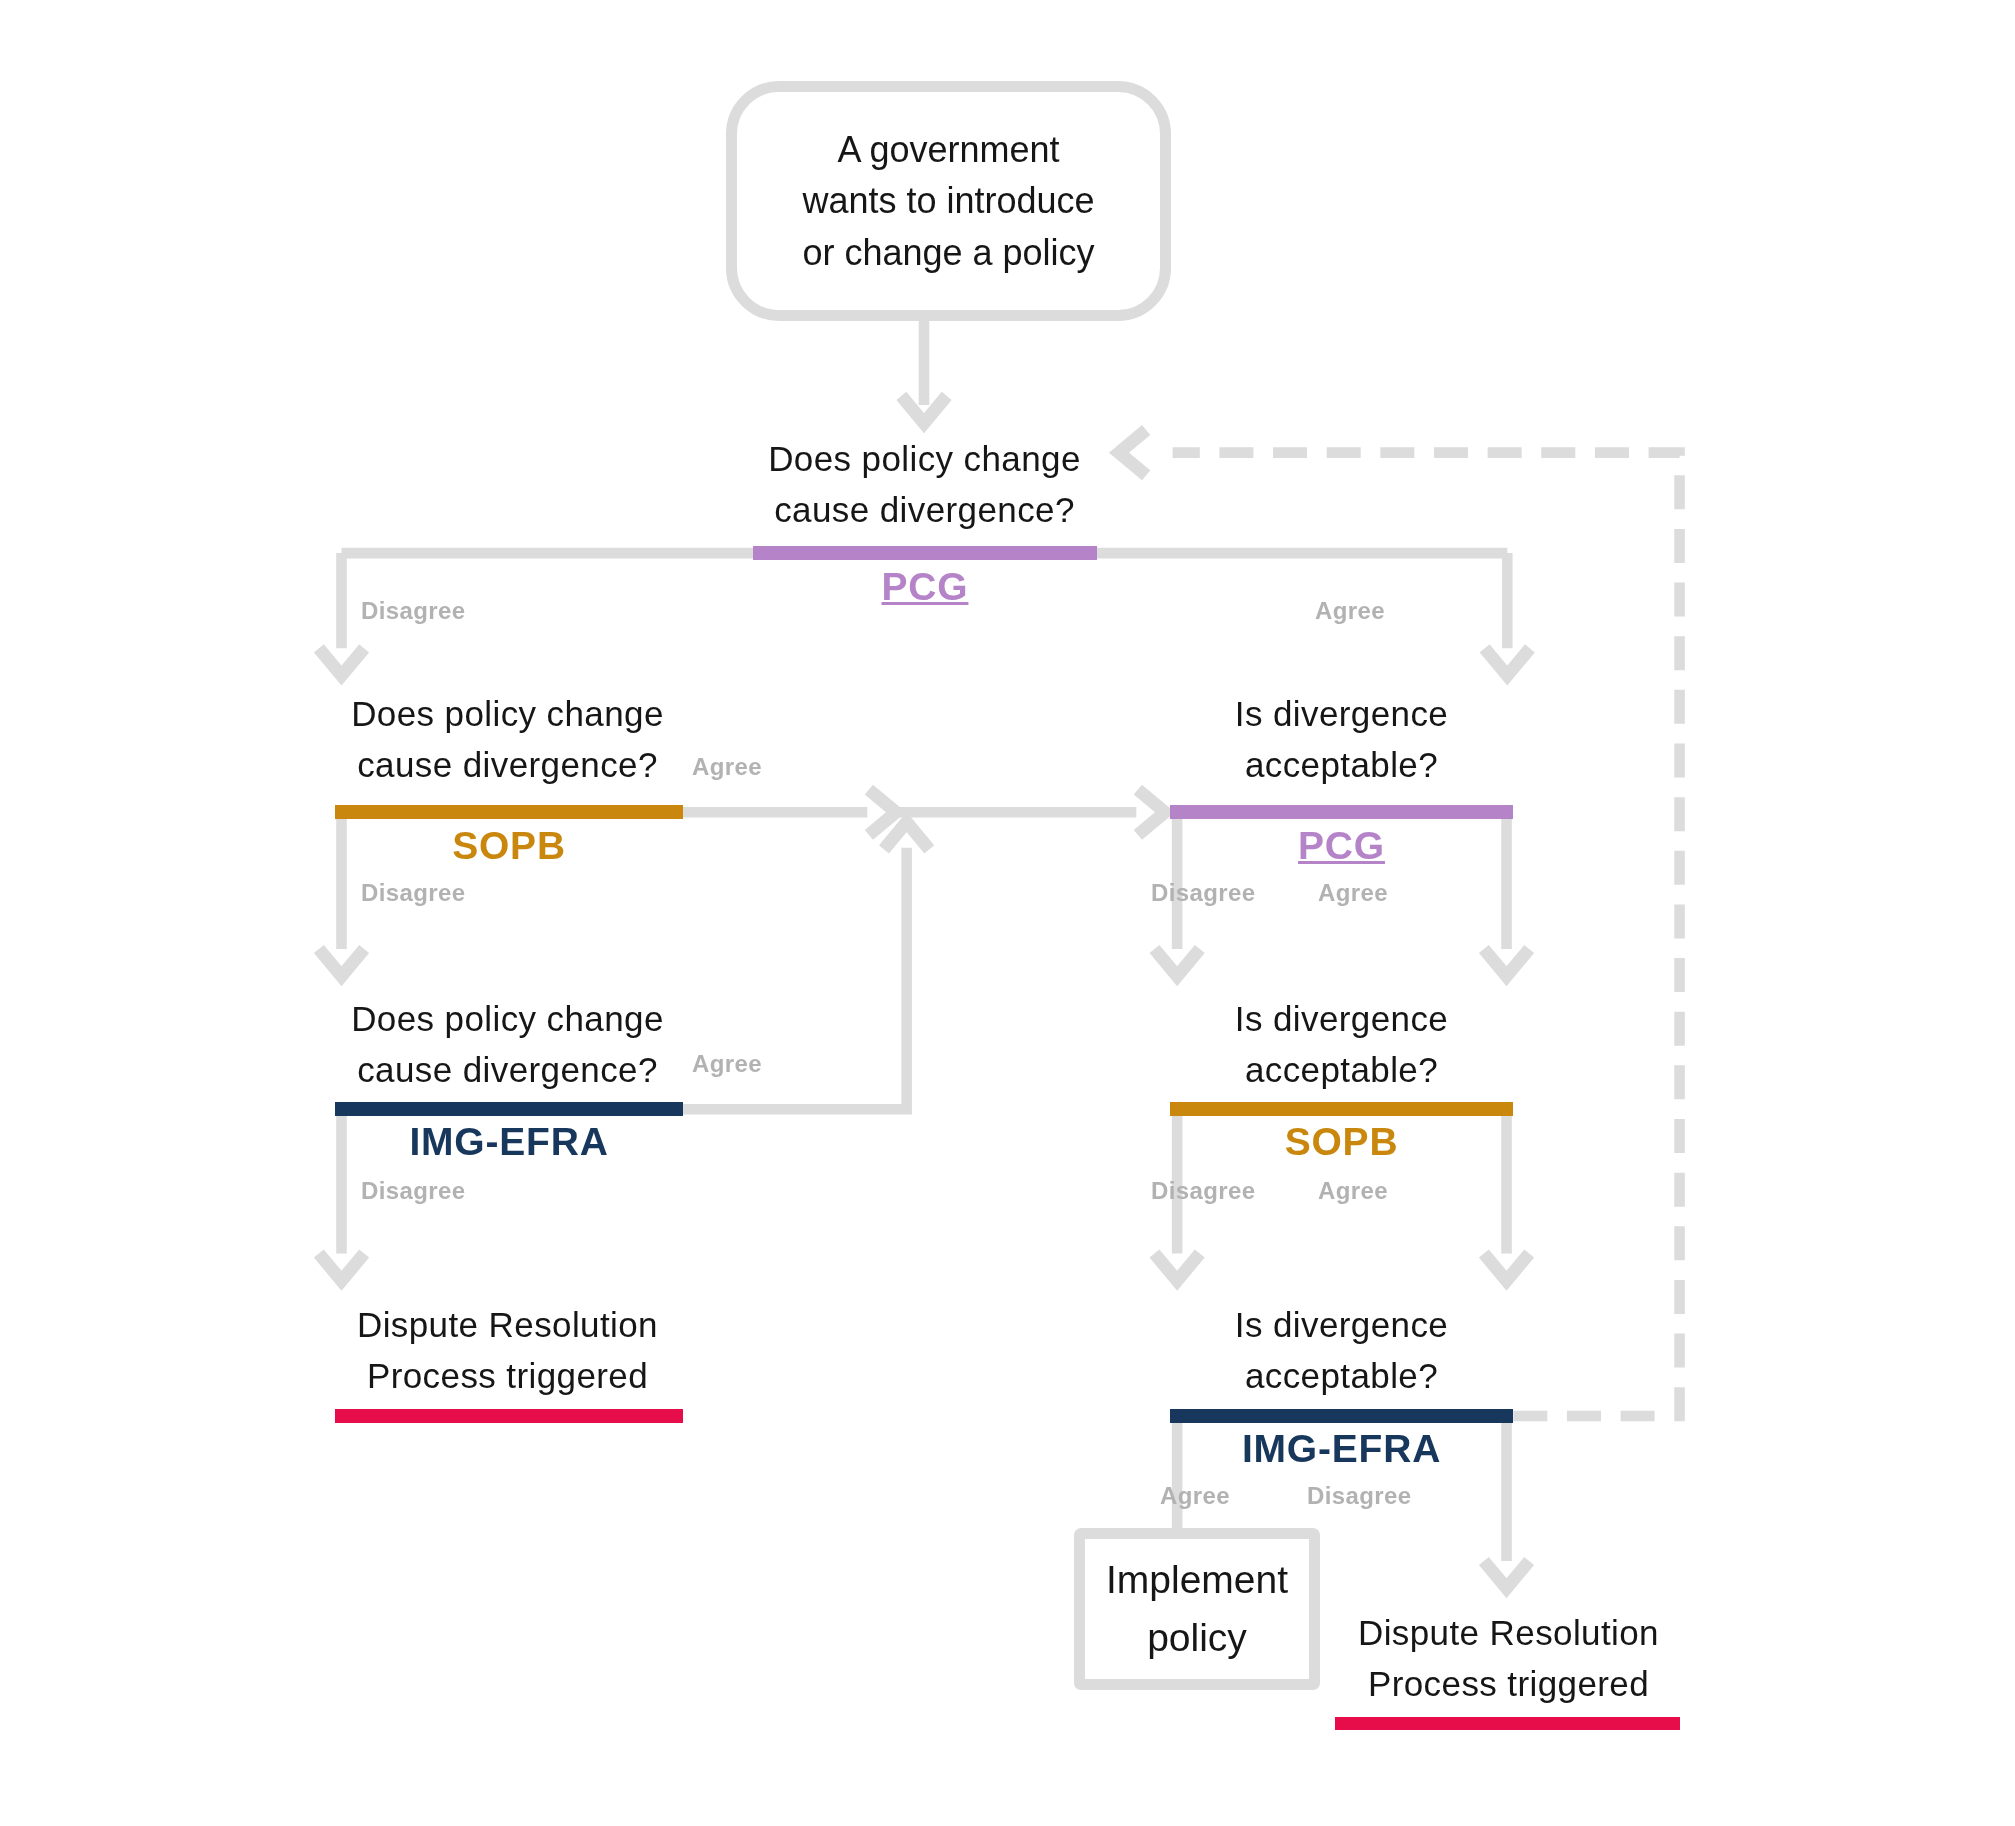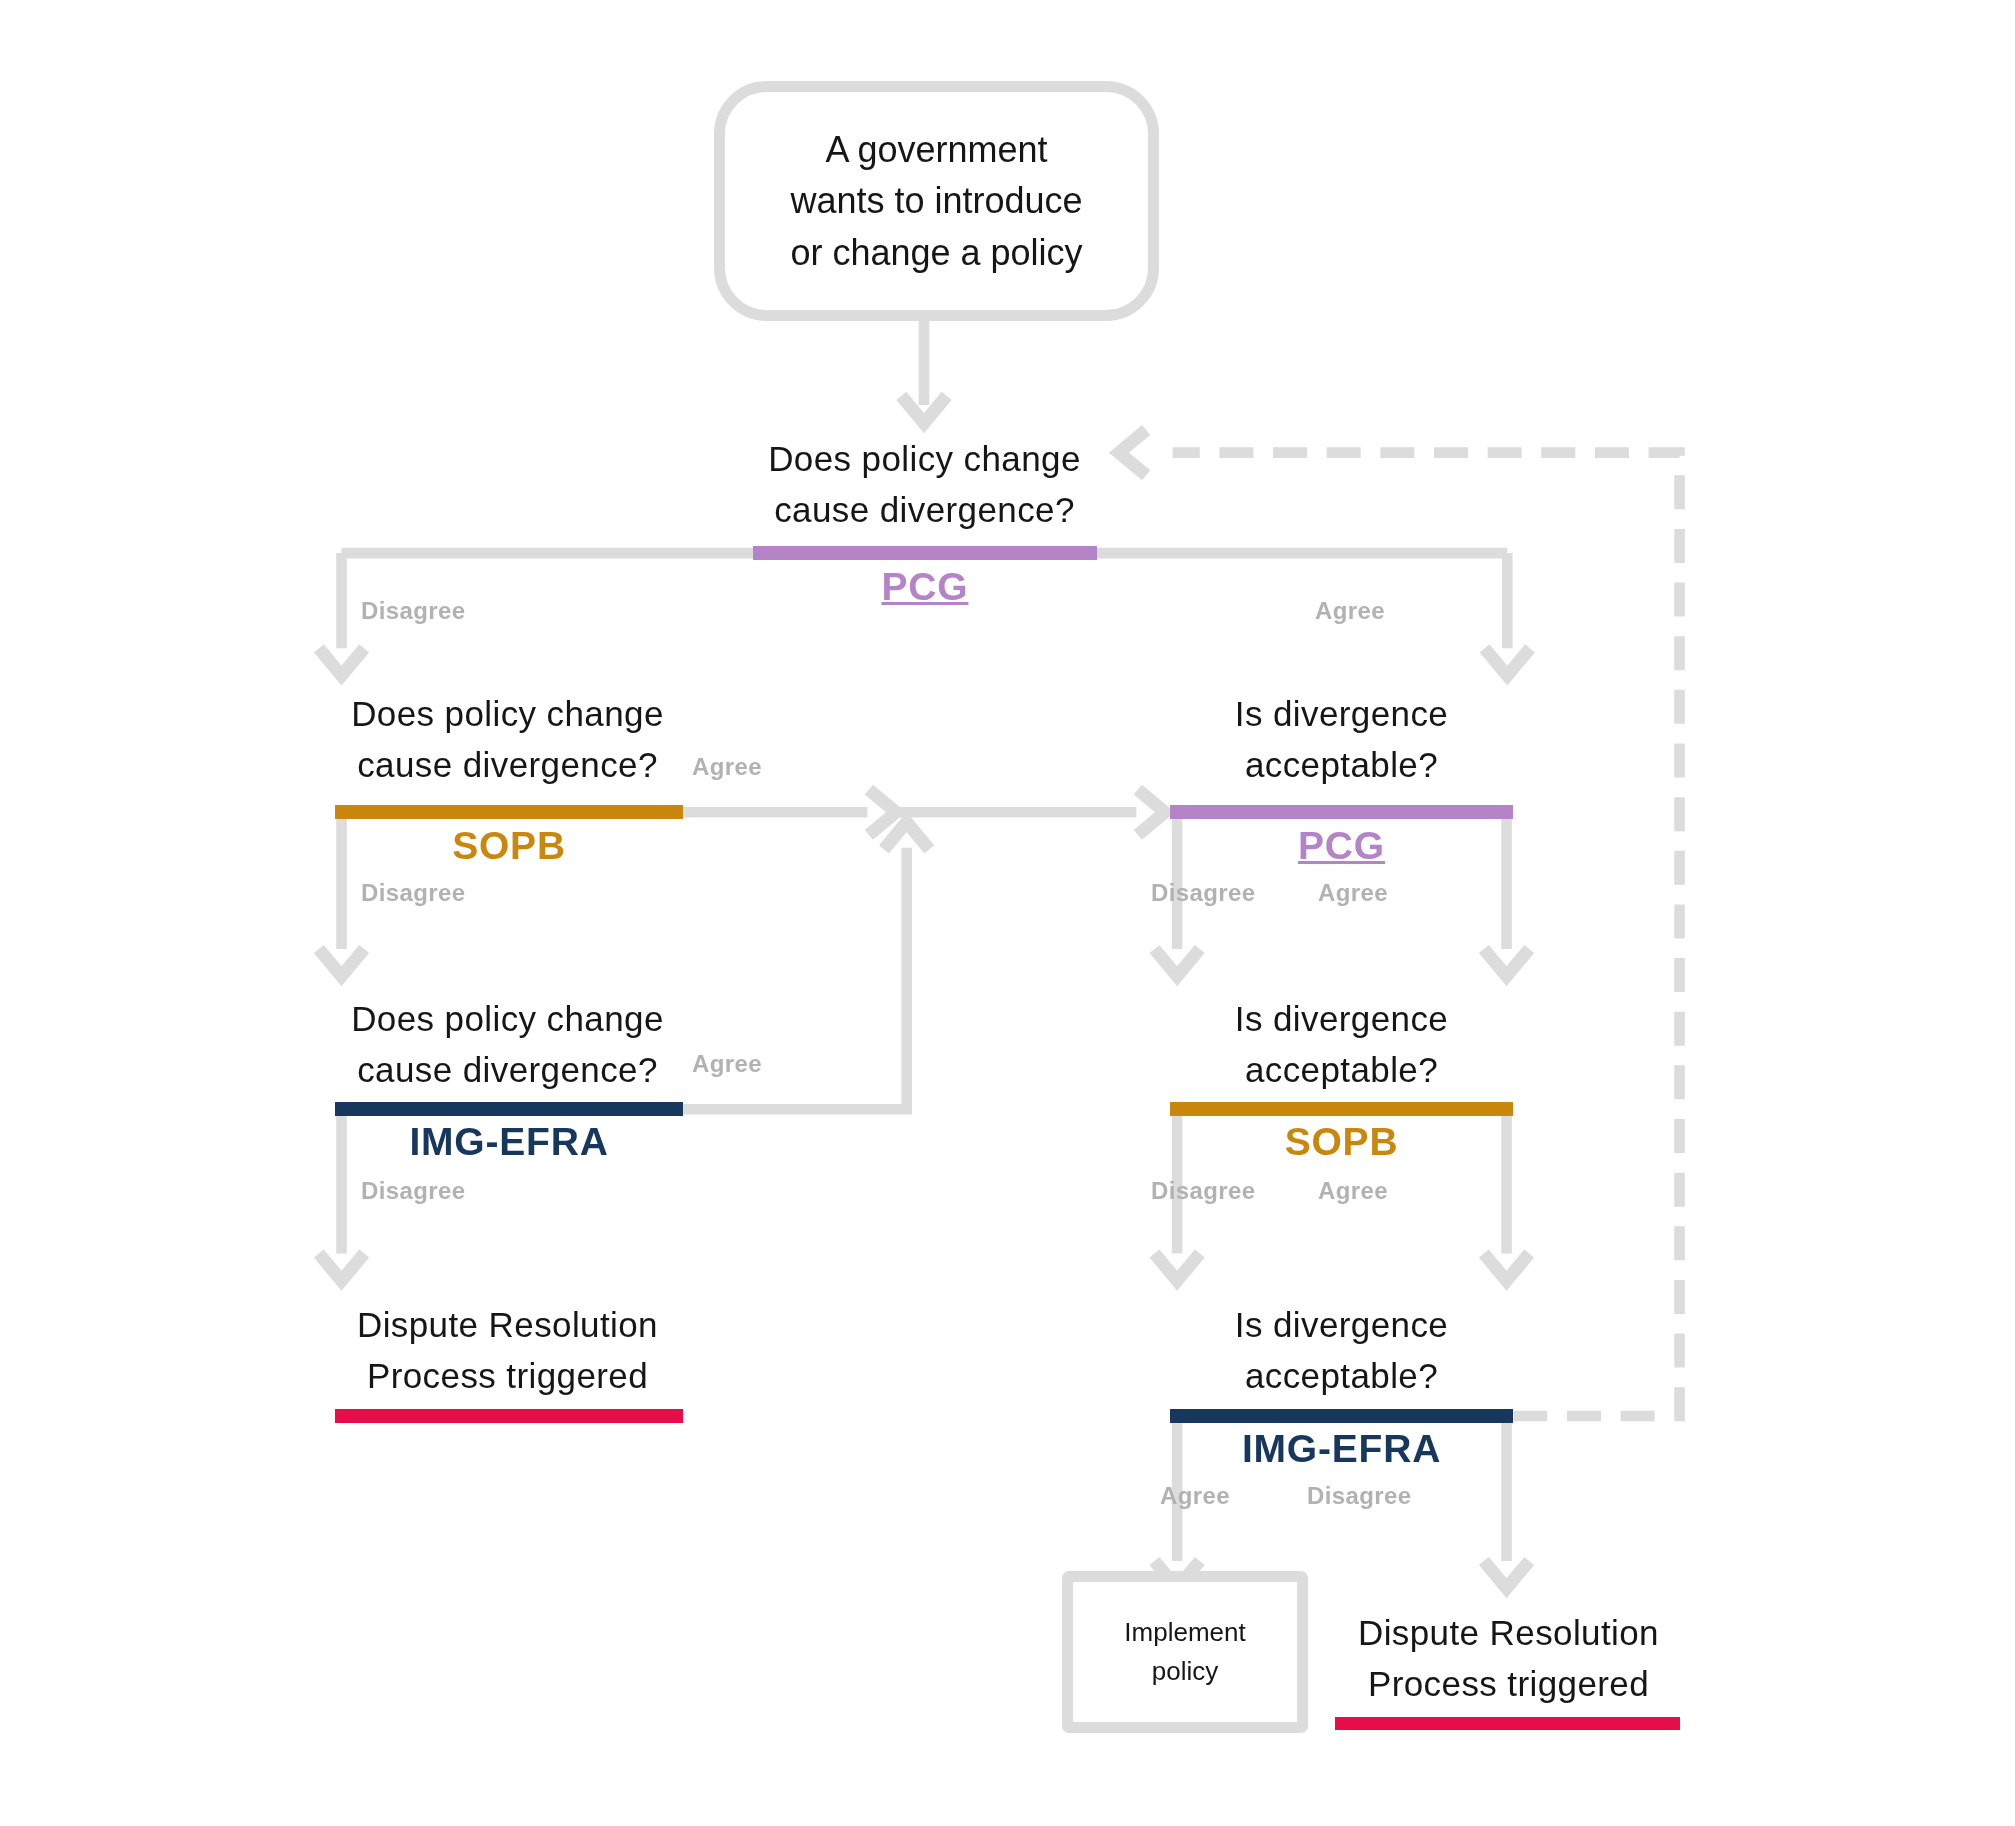--- a/index.html
+++ b/index.html
@@ -3,21 +3,21 @@
 <meta charset="utf-8">
 <style>
   html,body{margin:0;padding:0;background:#ffffff;}
   body{width:2015px;height:1827px;position:relative;font-family:"Liberation Sans",sans-serif;color:var(--text);}
   .abs{position:absolute;}
   .q{font-size:35px;line-height:1.45;color:var(--text);text-align:center;white-space:pre-line;letter-spacing:0.4px;}
   .org{font-size:39px;font-weight:bold;text-align:center;letter-spacing:0.8px;}
   .c-pcg{color:var(--pcg);text-decoration:underline;} .c-sopb{color:var(--sopb);} .c-imgefra{color:var(--img_efra);}
   .edge{font-size:24px;font-weight:bold;color:var(--edge_label);letter-spacing:0.4px;}
   .ctr{}
-  .node-box{border:11.3px solid var(--line);border-radius:53px;background:#fff;display:flex;align-items:center;justify-content:center;text-align:center;white-space:pre-line;color:var(--text);}
+  .node-box{border:11.3px solid var(--line);border-radius:53px;background:#fff;display:flex;align-items:center;justify-content:center;text-align:center;white-space:pre-line;color:var(--text);margin-left:12px;}
   .bar{position:absolute;}
   .bg-pcg{background:var(--pcg);} .bg-sopb{background:var(--sopb);}
   .bg-imgefra{background:var(--img_efra);} .bg-dispute{background:var(--dispute);}
   svg .ln{stroke:var(--line);stroke-width:14;fill:none;}
   svg .hd{stroke:var(--line);stroke-width:17;fill:none;stroke-linejoin:miter;stroke-linecap:butt;}
   svg .dash{stroke-dasharray:45 26;}
 </style>
 </head>
 <body>
 
@@ -111,20 +111,20 @@
 <div class="abs org c-sopb" style="left:1170px;top:1120px;width:343px">SOPB</div>
 <div class="abs edge ctr" style="left:1151px;top:1177px;width:227px">Disagree</div>
 <div class="abs edge ctr" style="left:1318px;top:1177px;width:212px">Agree</div>
 
 <div class="abs q" style="left:1115px;top:1300px;width:453px">Is divergence
 acceptable?</div>
 <div class="abs org c-imgefra" style="left:1170px;top:1427px;width:343px">IMG-EFRA</div>
 <div class="abs edge ctr" style="left:1160px;top:1482px;width:212px">Agree</div>
 <div class="abs edge ctr" style="left:1307px;top:1482px;width:227px">Disagree</div>
 
-<div class="abs node-box" style="left:1062px;top:1571px;width:224px;height:140px;border-radius:7px;font-size:26px;line-height:1.5">
+<div class="abs node-box" style="left:1062px;top:1528px;width:224px;height:140px;border-radius:7px;font-size:39px;line-height:1.5">
   <div>Implement
 policy</div>
 </div>
 
 <div class="abs q" style="left:1282px;top:1608px;width:453px">Dispute Resolution
 Process triggered</div>
 
 
 </body></html>

